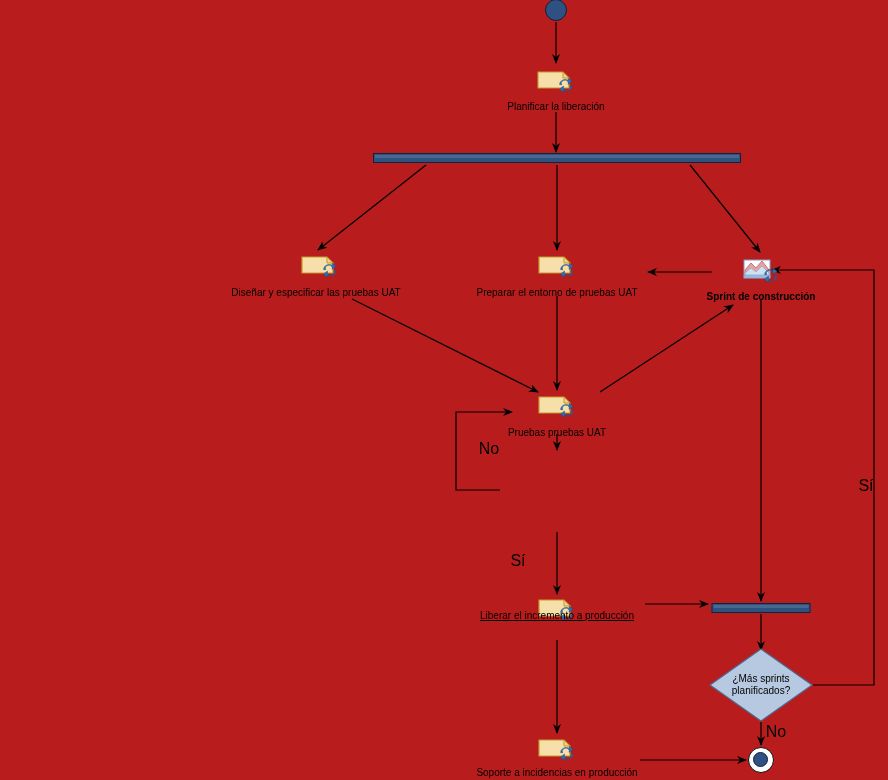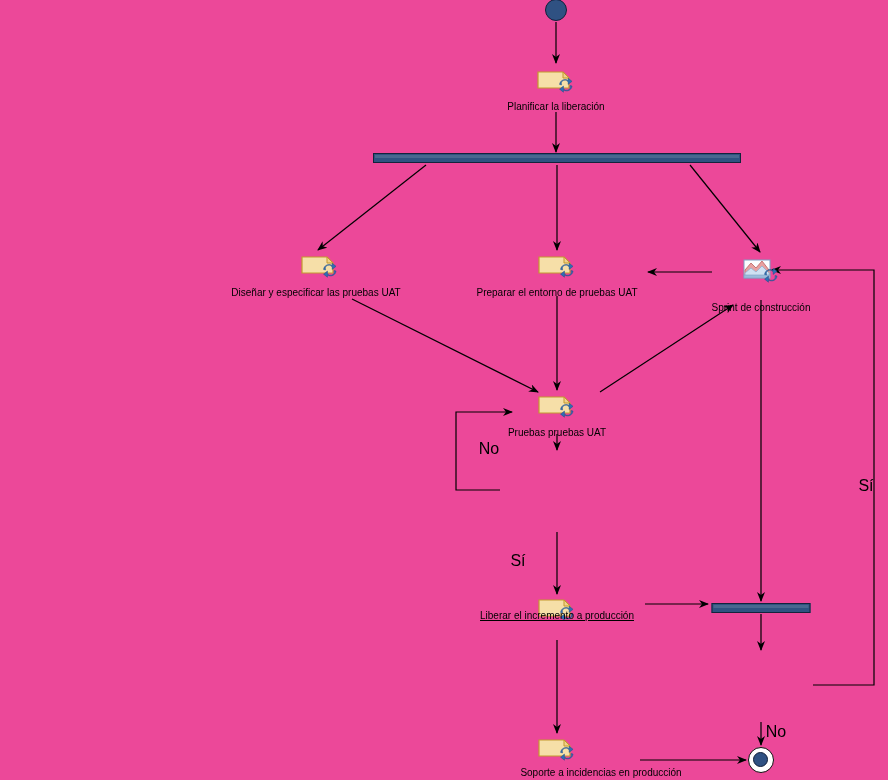--- a/index.html
+++ b/index.html
@@ -1,18 +1,18 @@
 <!DOCTYPE html>
 <html><head>
 <meta charset="utf-8">
 <title>Activity Diagram</title>
 <style>
   html,body{margin:0;padding:0;background:#ffffff;}
   body{width:888px;height:780px;font-family:"Liberation Sans","DejaVu Sans",sans-serif;}
-  #canvas{position:relative;width:888px;height:780px;overflow:hidden;background:#ec4899;}
+  #canvas{position:relative;width:888px;height:780px;overflow:hidden;background:#b91c1c;}
   #edges{position:absolute;left:0;top:0;width:888px;height:780px;}
   .lbl{position:absolute;font-size:10px;line-height:12px;color:#000;white-space:nowrap;
        transform:translateX(-50%);text-align:center;}
   .edge-lbl{position:absolute;font-size:16px;line-height:12px;color:#000;white-space:nowrap;
        transform:translateX(-50%);text-align:center;}
   .act-icon{position:absolute;width:40px;height:28px;transform:translate(-50%,-50%);}
   .bar{position:absolute;height:10px;transform:translate(-50%,-50%);
        background:#2E5280;border:1px solid #12243c;box-sizing:border-box;}
   .bar-inner{position:absolute;left:1px;right:1px;top:1px;height:3px;background:#47688f;}
   .startnode{position:absolute;width:22px;height:22px;border-radius:50%;
@@ -122,21 +122,21 @@
   <svg class="act-icon" style="left:761px;top:270px;" viewBox="0 0 40 28" xmlns="http://www.w3.org/2000/svg">
     <rect x="3" y="4" width="26" height="18" fill="#FBFCFE" stroke="#7FA0C4" stroke-width="1"></rect>
     <path d="M4,14 L10,7 L15,12 L21,5 L28,14 L28,21 L4,21 Z" fill="#E8A0A0" stroke="#C06B6B" stroke-width="0.9"></path>
     <path d="M4,17 L10,12 L15,16 L21,10 L28,17 L28,21 L4,21 Z" fill="#CFE0F2" stroke="#8FB0D0" stroke-width="0.8"></path>
     <rect x="3" y="19" width="26" height="3" fill="#9BBBDC" stroke="#7FA0C4" stroke-width="0.6"></rect>
     <g transform="translate(22,13) scale(0.78)" fill="#2E6DB4" stroke="#1C4C86" stroke-width="0.6">
       <path d="M2,7 A7,7 0 0 1 13,2 L13,-1 L18,3 L13,7 L13,4.3 A4.5,4.5 0 0 0 4.6,7.6 Z"></path>
       <path d="M18,9 A7,7 0 0 1 7,14 L7,17 L2,13 L7,9 L7,11.7 A4.5,4.5 0 0 0 15.4,8.4 Z"></path>
     </g>
   </svg>
-  <div class="lbl" style="left:761px;top:302px;">Sprint de construcción</div>
+  <div class="lbl" style="left:761px;top:291px;font-weight:bold;">Sprint de construcción</div>
 
   <svg class="act-icon" style="left:557px;top:405px;" viewBox="0 0 40 28" xmlns="http://www.w3.org/2000/svg">
     <path d="M2,6 H27 L33,12 V22 H2 Z" fill="#F6DFA8" stroke="#C49A2E" stroke-width="1.2"></path>
     <path d="M27,6 L27,12 L33,12 Z" fill="#F0D08A" stroke="#C49A2E" stroke-width="1"></path>
     <g transform="translate(22,13) scale(0.78)" fill="#2E6DB4" stroke="#1C4C86" stroke-width="0.6">
       <path d="M2,7 A7,7 0 0 1 13,2 L13,-1 L18,3 L13,7 L13,4.3 A4.5,4.5 0 0 0 4.6,7.6 Z"></path>
       <path d="M18,9 A7,7 0 0 1 7,14 L7,17 L2,13 L7,9 L7,11.7 A4.5,4.5 0 0 0 15.4,8.4 Z"></path>
     </g>
   </svg>
   <div class="lbl" style="left:557px;top:427px;">Pruebas pruebas UAT</div>
@@ -145,30 +145,41 @@
   <svg class="act-icon" style="left:557px;top:608px;" viewBox="0 0 40 28" xmlns="http://www.w3.org/2000/svg">
     <path d="M2,6 H27 L33,12 V22 H2 Z" fill="#F6DFA8" stroke="#C49A2E" stroke-width="1.2"></path>
     <path d="M27,6 L27,12 L33,12 Z" fill="#F0D08A" stroke="#C49A2E" stroke-width="1"></path>
     <g transform="translate(22,13) scale(0.78)" fill="#2E6DB4" stroke="#1C4C86" stroke-width="0.6">
       <path d="M2,7 A7,7 0 0 1 13,2 L13,-1 L18,3 L13,7 L13,4.3 A4.5,4.5 0 0 0 4.6,7.6 Z"></path>
       <path d="M18,9 A7,7 0 0 1 7,14 L7,17 L2,13 L7,9 L7,11.7 A4.5,4.5 0 0 0 15.4,8.4 Z"></path>
     </g>
   </svg>
   <div class="lbl" style="left:557px;top:610px;text-decoration:underline;">Liberar el incremento a producción</div>
 
+  <div class="diamond" style="left:761px;top:685px;width:104px;height:74px;">
+    <svg width="104" height="74" viewBox="0 0 104 74" xmlns="http://www.w3.org/2000/svg">
+      <polygon points="52,1 103,37 52,73 1,37" fill="#B7C9E0" stroke="#4A6A95" stroke-width="1.2"></polygon>
+    </svg>
+    <div class="diamond-txt">
+      <span>
+        <span>¿Más sprints</span><br>
+        <span>planificados?</span>
+      </span>
+    </div>
+  </div>
 
   <svg class="act-icon" style="left:557px;top:748px;" viewBox="0 0 40 28" xmlns="http://www.w3.org/2000/svg">
     <path d="M2,6 H27 L33,12 V22 H2 Z" fill="#F6DFA8" stroke="#C49A2E" stroke-width="1.2"></path>
     <path d="M27,6 L27,12 L33,12 Z" fill="#F0D08A" stroke="#C49A2E" stroke-width="1"></path>
     <g transform="translate(22,13) scale(0.78)" fill="#2E6DB4" stroke="#1C4C86" stroke-width="0.6">
       <path d="M2,7 A7,7 0 0 1 13,2 L13,-1 L18,3 L13,7 L13,4.3 A4.5,4.5 0 0 0 4.6,7.6 Z"></path>
       <path d="M18,9 A7,7 0 0 1 7,14 L7,17 L2,13 L7,9 L7,11.7 A4.5,4.5 0 0 0 15.4,8.4 Z"></path>
     </g>
   </svg>
-  <div class="lbl" style="left:557px;top:767px;margin-left:44px;">Soporte a incidencias en producción</div>
+  <div class="lbl" style="left:557px;top:767px;">Soporte a incidencias en producción</div>
 
   <div class="endnode" style="left:761px;top:760px;"></div>
 
   <div class="edge-lbl" style="left:489px;top:443px;">No</div>
   <div class="edge-lbl" style="left:518px;top:555px;">Sí</div>
   <div class="edge-lbl" style="left:866px;top:480px;">Sí</div>
   <div class="edge-lbl" style="left:776px;top:726px;">No</div>
 
 </div>
 

